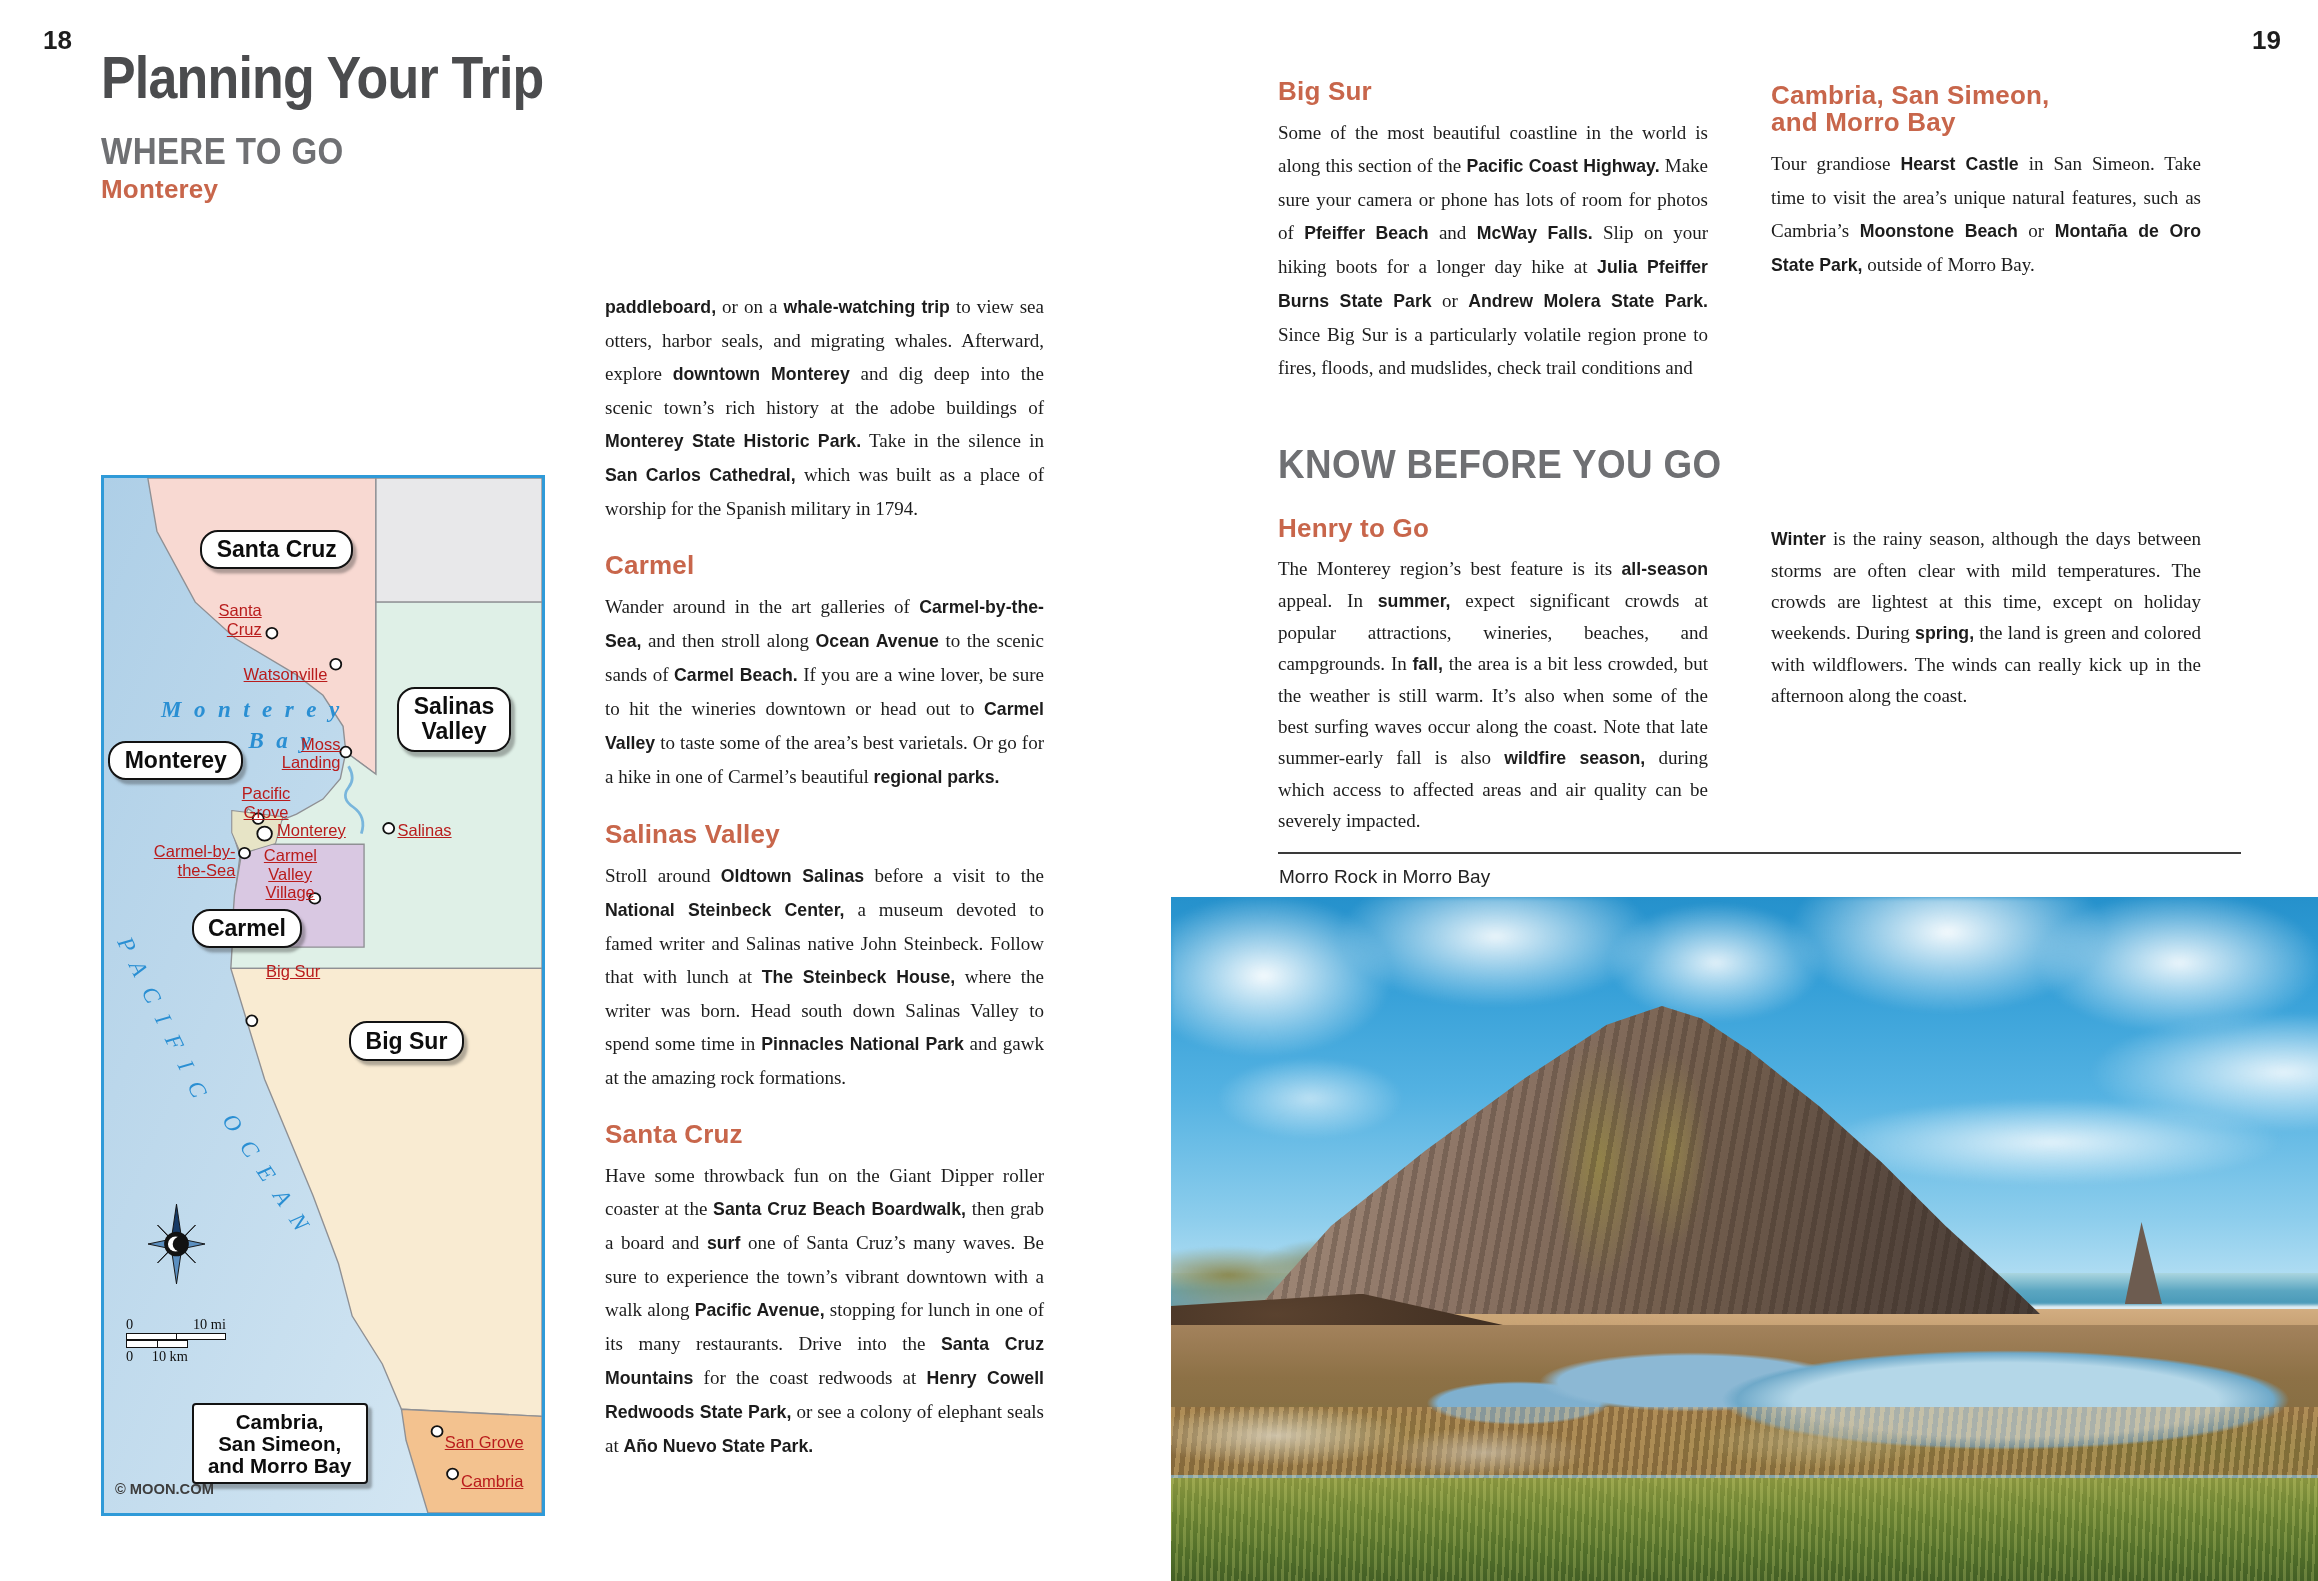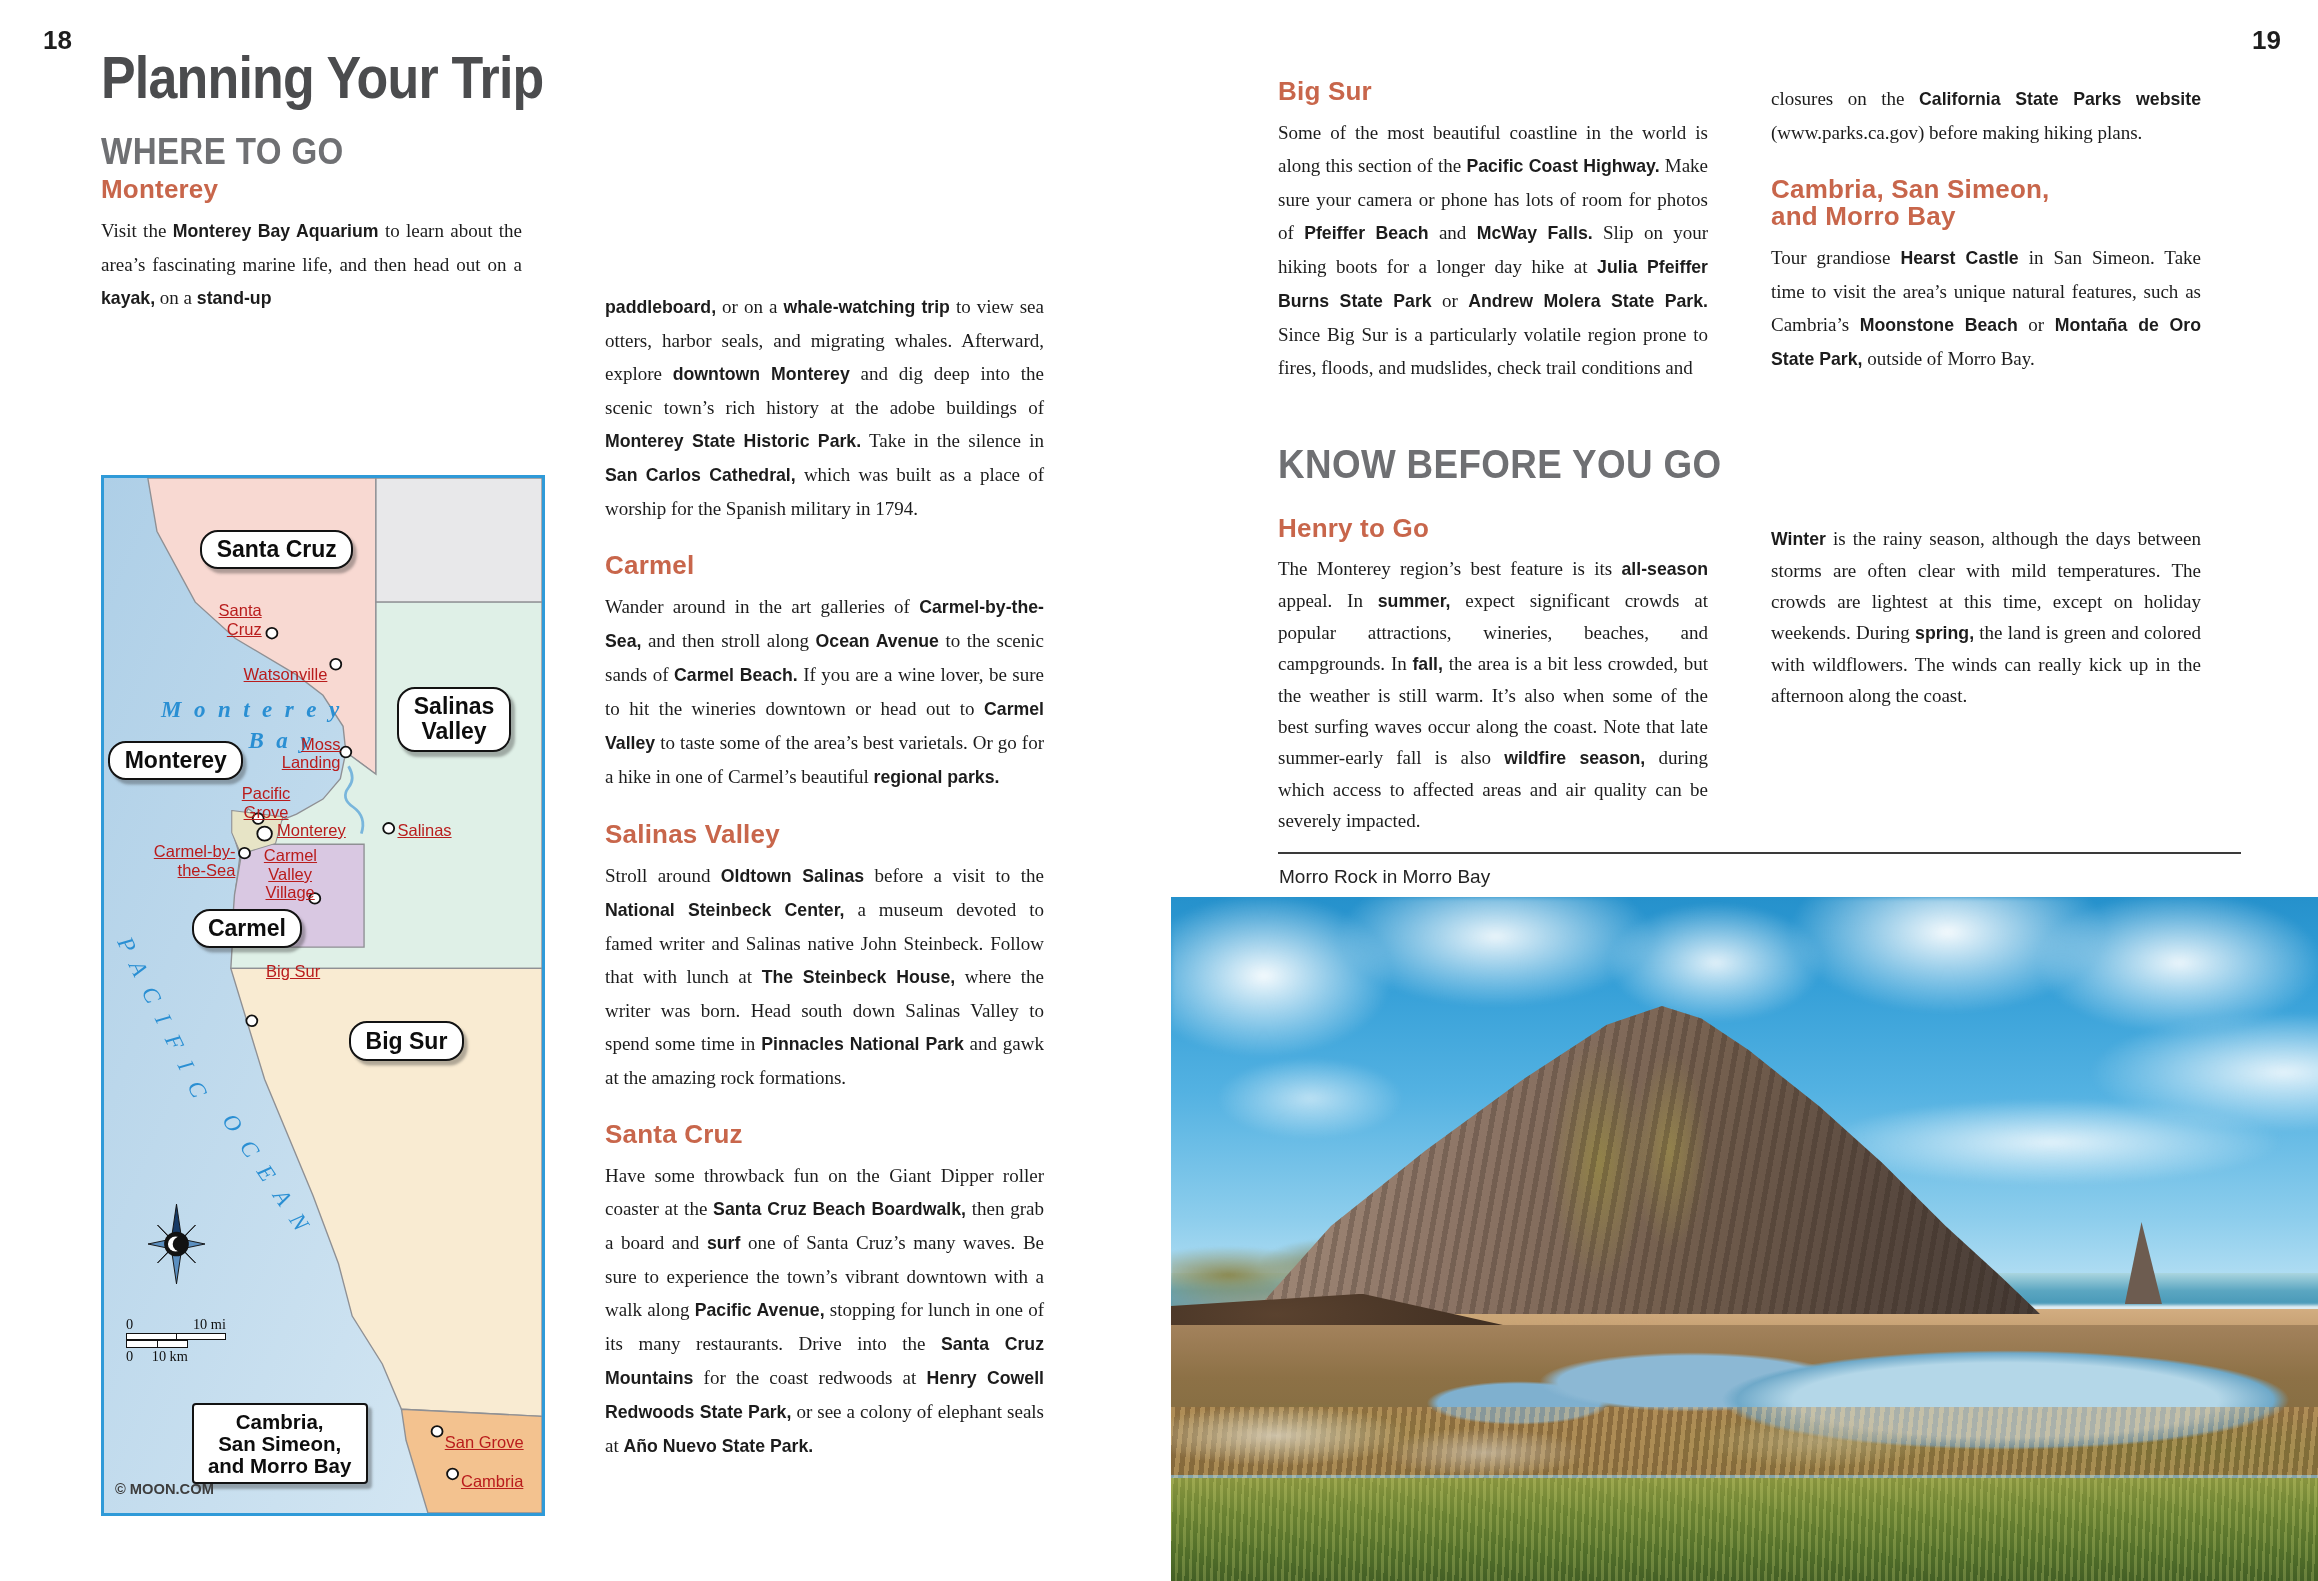--- a/index.html
+++ b/index.html
@@ -99,21 +99,20 @@
 <body>
 
 <div id="spread">
 
   <div class="abs pagenum" style="left:31px;top:25px;">18</div>
   <div class="abs booktitle" style="left:89px;top:49px;">Planning Your Trip</div>
   <div class="abs bighead" style="left:89px;top:134px;">WHERE TO GO</div>
 
   <div class="abs flow" style="left:89px;top:176px;width:421px;">
     <div class="sub" style="white-space: pre-line;">Monterey</div>
-    <p class="bodytext"><span>Visit the </span><b>Monterey Bay Aquarium</b><span> to learn about the area’s fascinating marine life, and then head out on a </span><b>kayak,</b><span> on a </span><b>stand-up</b></p>
   </div>
 
   <div id="map" class="abs">
     <svg class="base" viewBox="0 0 480 1167" preserveAspectRatio="none">
       <defs>
         <linearGradient id="og" x1="0" y1="0" x2="1" y2="1">
           <stop offset="0" style="stop-color:var(--c-ocean)"></stop>
           <stop offset="1" style="stop-color:var(--c-ocean2)"></stop>
         </linearGradient>
       </defs>
@@ -219,21 +218,20 @@
   </div>
 
   <div class="abs pagenum" style="left:2240px;top:25px;">19</div>
 
   <div class="abs flow" style="left:1266px;top:78px;width:430px;">
     <div class="sub" style="white-space: pre-line;">Big Sur</div>
     <p class="bodytext"><span>Some of the most beautiful coastline in the world is along this section of the </span><b>Pacific Coast Highway.</b><span> Make sure your camera or phone has lots of room for photos of </span><b>Pfeiffer Beach</b><span> and </span><b>McWay Falls.</b><span> Slip on your hiking boots for a longer day hike at </span><b>Julia Pfeiffer Burns State Park</b><span> or </span><b>Andrew Molera State Park.</b><span> Since Big Sur is a particularly volatile region prone to fires, floods, and mudslides, check trail conditions and</span></p>
   </div>
 
   <div class="abs flow" style="left:1759px;top:82px;width:430px;">
-    <p class="bodytext"><span>closures on the </span><b>California State Parks website</b><span> (www.parks.ca.gov) before making hiking plans.</span></p>
     <div class="sub" style="white-space: pre-line;">Cambria, San Simeon,
 and Morro Bay</div>
     <p class="bodytext"><span>Tour grandiose </span><b>Hearst Castle</b><span> in San Simeon. Take time to visit the area’s unique natural features, such as Cambria’s </span><b>Moonstone Beach</b><span> or </span><b>Montaña de Oro State Park,</b><span> outside of Morro Bay.</span></p>
   </div>
 
   <div class="abs bighead xl" style="left:1266px;top:444px;">KNOW BEFORE YOU GO</div>
 
   <div class="abs flow tight" style="left:1266px;top:515px;width:430px;">
     <div class="sub" style="white-space: pre-line;">Henry to Go</div>
     <p class="bodytext"><span>The Monterey region’s best feature is its </span><b>all-season</b><span> appeal. In </span><b>summer,</b><span> expect significant crowds at popular attractions, wineries, beaches, and campgrounds. In </span><b>fall,</b><span> the area is a bit less crowded, but the weather is still warm. It’s also when some of the best surfing waves occur along the coast. Note that late summer-early fall is also </span><b>wildfire season,</b><span> during which access to affected areas and air quality can be severely impacted.</span></p>

